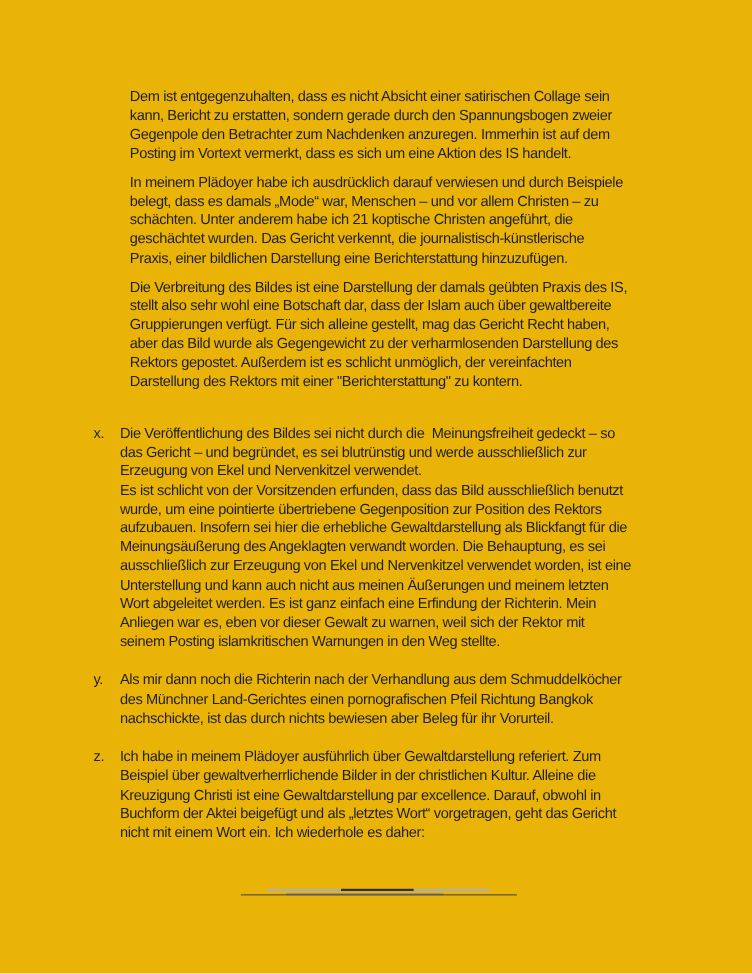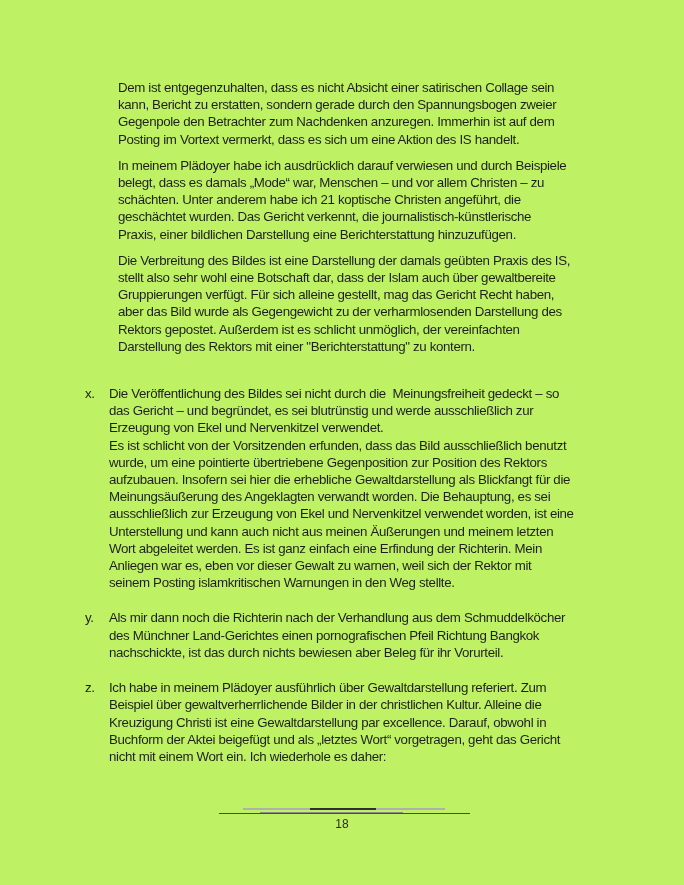--- a/index.html
+++ b/index.html
@@ -4,21 +4,21 @@
 <style>
   html, body {
     margin: 0;
     padding: 0;
     background: #ffffff;
   }
   .page {
     position: relative;
     width: 684px;
     height: 885px;
-    background: #bef264;
+    background: #eab308;
     overflow: hidden;
     font-family: "Liberation Sans", "DejaVu Sans", sans-serif;
     font-size: 13.3px;
     line-height: 17.2px;
     letter-spacing: -0.35px;
     color: #1f1f1f;
   }
   .body-text {
     position: absolute;
     left: 85px;
@@ -128,15 +128,14 @@
       </div>
 
     </div>
   </div>
 
   <div class="footer-rule rule-a1"></div>
   <div class="footer-rule rule-a2"></div>
   <div class="footer-rule rule-b2"></div>
   <div class="footer-rule rule-b1"></div>
 
-  <div class="page-number">18</div>
 
 </div>
 
 </body></html>

